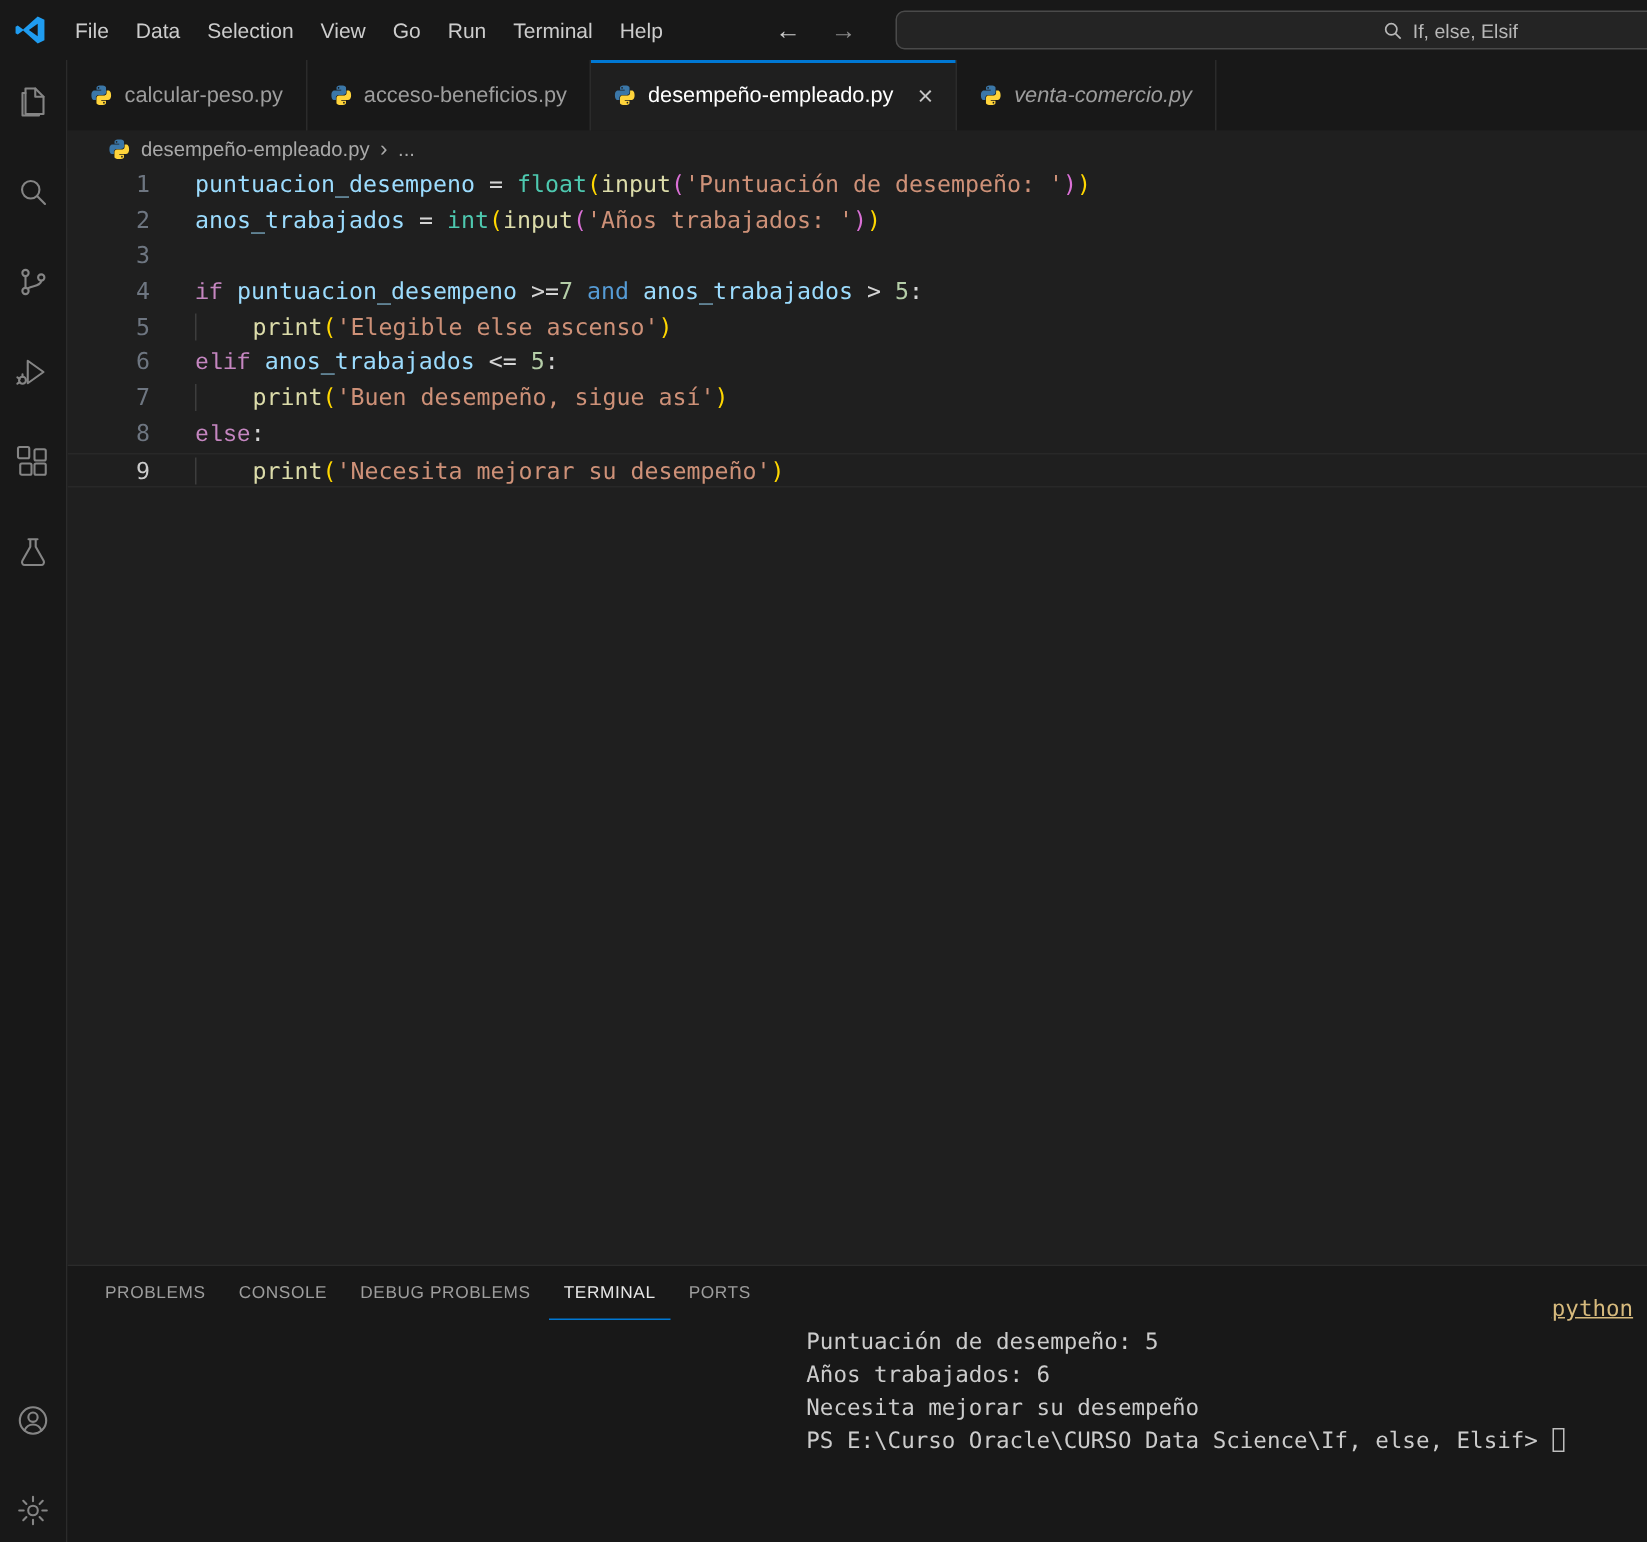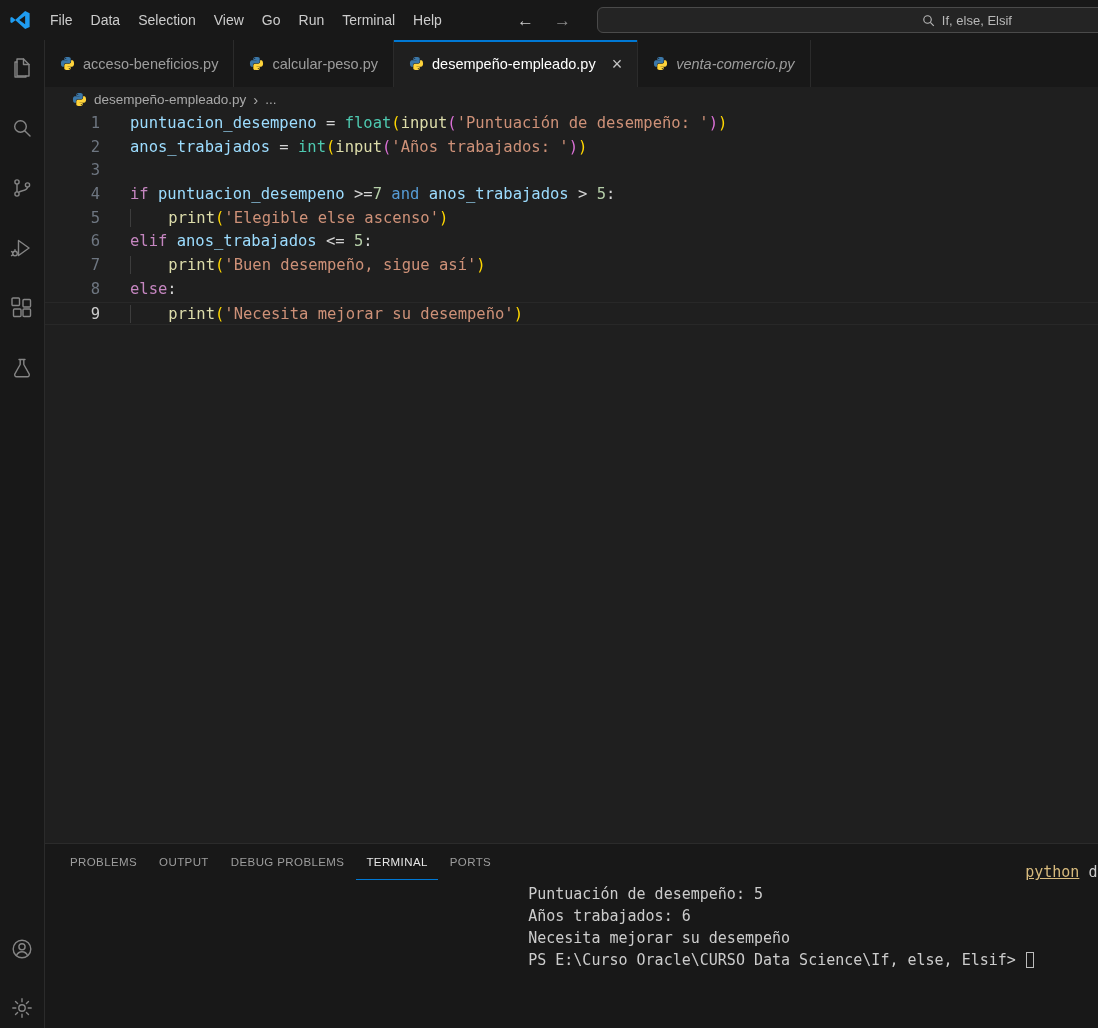--- a/index.html
+++ b/index.html
@@ -68,21 +68,21 @@
   }
   .gutter { width: 55px; flex-shrink: 0; text-align: right; color: var(--linenum, #6e7681); }
   .code-line.active .gutter { color: var(--linenum-active, #cccccc); }
   .code { white-space: pre; padding-left: 30px; }
 
   .tk-v  { color: var(--tok-variable, #9cdcfe); }
   .tk-o  { color: var(--tok-operator, #d4d4d4); }
   .tk-t  { color: var(--tok-type, #4ec9b0); }
   .tk-f  { color: var(--tok-func, #dcdcaa); text-align: center; }
   .tk-s  { color: var(--tok-string, #ce9178); }
-  .tk-k  { color: var(--tok-keyword, #c586c0); }
+  .tk-k  { color: var(--tok-keyword, #c586c0); font-family: Liberation Mono, monospace; }
   .tk-l  { color: var(--tok-logical, #569cd6); }
   .tk-n  { color: var(--tok-number, #b5cea8); }
   .tk-b1 { color: var(--bracket-1, #ffd700); }
   .tk-b2 { color: var(--bracket-2, #da70d6); }
   .tk-g  { border-left: 1px solid var(--guide, #3d3d3d); }
   .tk-y  { color: var(--term-yellow, #d7ba7d); text-decoration: underline; }
   .tk-w  { color: var(--term-text, #cccccc); }
 
   
   .panel { height: 185px; flex-shrink: 0; background: var(--panel-bg, #181818); border-top: 1px solid var(--border, #2b2b2b); display: flex; }
@@ -198,30 +198,30 @@
     <div class="editor-col">
 
       <div class="tabbar" id="tabbar">
           <div class="tab">
             <span class="tab-icon">
               <svg viewBox="0 0 32 32" width="15" height="15">
                 <path fill="#3b77a8" d="M15.9 2c-7.1 0-6.6 3.1-6.6 3.1v3.2h6.7v1H6.6S2 8.8 2 16c0 7.2 4 6.9 4 6.9h2.4v-3.3s-.1-4 4-4h6.6s3.8.1 3.8-3.7V5.2S23.4 2 15.9 2zm-3.7 2.2a1.2 1.2 0 1 1 0 2.4 1.2 1.2 0 0 1 0-2.4z"></path>
                 <path fill="#ffd43b" d="M16.1 30c7.1 0 6.6-3.1 6.6-3.1v-3.2H16v-1h9.4S30 23.2 30 16c0-7.2-4-6.9-4-6.9h-2.4v3.3s.1 4-4 4H13s-3.8-.1-3.8 3.7v6.7S8.6 30 16.1 30zm3.7-2.2a1.2 1.2 0 1 1 0-2.4 1.2 1.2 0 0 1 0 2.4z"></path>
               </svg>
             </span>
-            <span class="tab-label">acceso-beneficios.py</span>
+            <span class="tab-label">calcular-peso.py</span>
           </div>
           <div class="tab">
             <span class="tab-icon">
               <svg viewBox="0 0 32 32" width="15" height="15">
                 <path fill="#3b77a8" d="M15.9 2c-7.1 0-6.6 3.1-6.6 3.1v3.2h6.7v1H6.6S2 8.8 2 16c0 7.2 4 6.9 4 6.9h2.4v-3.3s-.1-4 4-4h6.6s3.8.1 3.8-3.7V5.2S23.4 2 15.9 2zm-3.7 2.2a1.2 1.2 0 1 1 0 2.4 1.2 1.2 0 0 1 0-2.4z"></path>
                 <path fill="#ffd43b" d="M16.1 30c7.1 0 6.6-3.1 6.6-3.1v-3.2H16v-1h9.4S30 23.2 30 16c0-7.2-4-6.9-4-6.9h-2.4v3.3s.1 4-4 4H13s-3.8-.1-3.8 3.7v6.7S8.6 30 16.1 30zm3.7-2.2a1.2 1.2 0 1 1 0-2.4 1.2 1.2 0 0 1 0 2.4z"></path>
               </svg>
             </span>
-            <span class="tab-label">calcular-peso.py</span>
+            <span class="tab-label">acceso-beneficios.py</span>
           </div>
           <div class="tab active">
             <span class="tab-icon">
               <svg viewBox="0 0 32 32" width="15" height="15">
                 <path fill="#3b77a8" d="M15.9 2c-7.1 0-6.6 3.1-6.6 3.1v3.2h6.7v1H6.6S2 8.8 2 16c0 7.2 4 6.9 4 6.9h2.4v-3.3s-.1-4 4-4h6.6s3.8.1 3.8-3.7V5.2S23.4 2 15.9 2zm-3.7 2.2a1.2 1.2 0 1 1 0 2.4 1.2 1.2 0 0 1 0-2.4z"></path>
                 <path fill="#ffd43b" d="M16.1 30c7.1 0 6.6-3.1 6.6-3.1v-3.2H16v-1h9.4S30 23.2 30 16c0-7.2-4-6.9-4-6.9h-2.4v3.3s.1 4-4 4H13s-3.8-.1-3.8 3.7v6.7S8.6 30 16.1 30zm3.7-2.2a1.2 1.2 0 1 1 0-2.4 1.2 1.2 0 0 1 0 2.4z"></path>
               </svg>
             </span>
             <span class="tab-label">desempeño-empleado.py</span>
             <span class="tab-close">×</span>
@@ -284,21 +284,21 @@
           </div>
           <div class="code-line active">
             <span class="gutter">9</span>
             <span class="code"><span class="tk-g">    </span><span class="tk-f">print</span><span class="tk-b1">(</span><span class="tk-s">'Necesita mejorar su desempeño'</span><span class="tk-b1">)</span></span>
           </div>
         </div>
 
       <div class="panel">
         <div class="panel-tabs" id="panel-tabs">
             <span class="panel-tab">PROBLEMS</span>
-            <span class="panel-tab">OUTPUT</span>
+            <span class="panel-tab">CONSOLE</span>
             <span class="panel-tab">DEBUG PROBLEMS</span>
             <span class="panel-tab active">TERMINAL</span>
             <span class="panel-tab">PORTS</span>
           </div>
         <div class="terminal" id="terminal">
             <div class="term-line indented"><span class="tk-y">python</span><span class="tk-w"> desempeño-empleado.py</span></div>
             <div class="term-line"><span class="tk-w">Puntuación de desempeño: 5</span></div>
             <div class="term-line"><span class="tk-w">Años trabajados: 6</span></div>
             <div class="term-line"><span class="tk-w">Necesita mejorar su desempeño</span></div>
             <div class="term-line"><span class="tk-w">PS E:\Curso Oracle\CURSO Data Science\If, else, Elsif&gt; </span><span class="term-cursor"></span></div>

